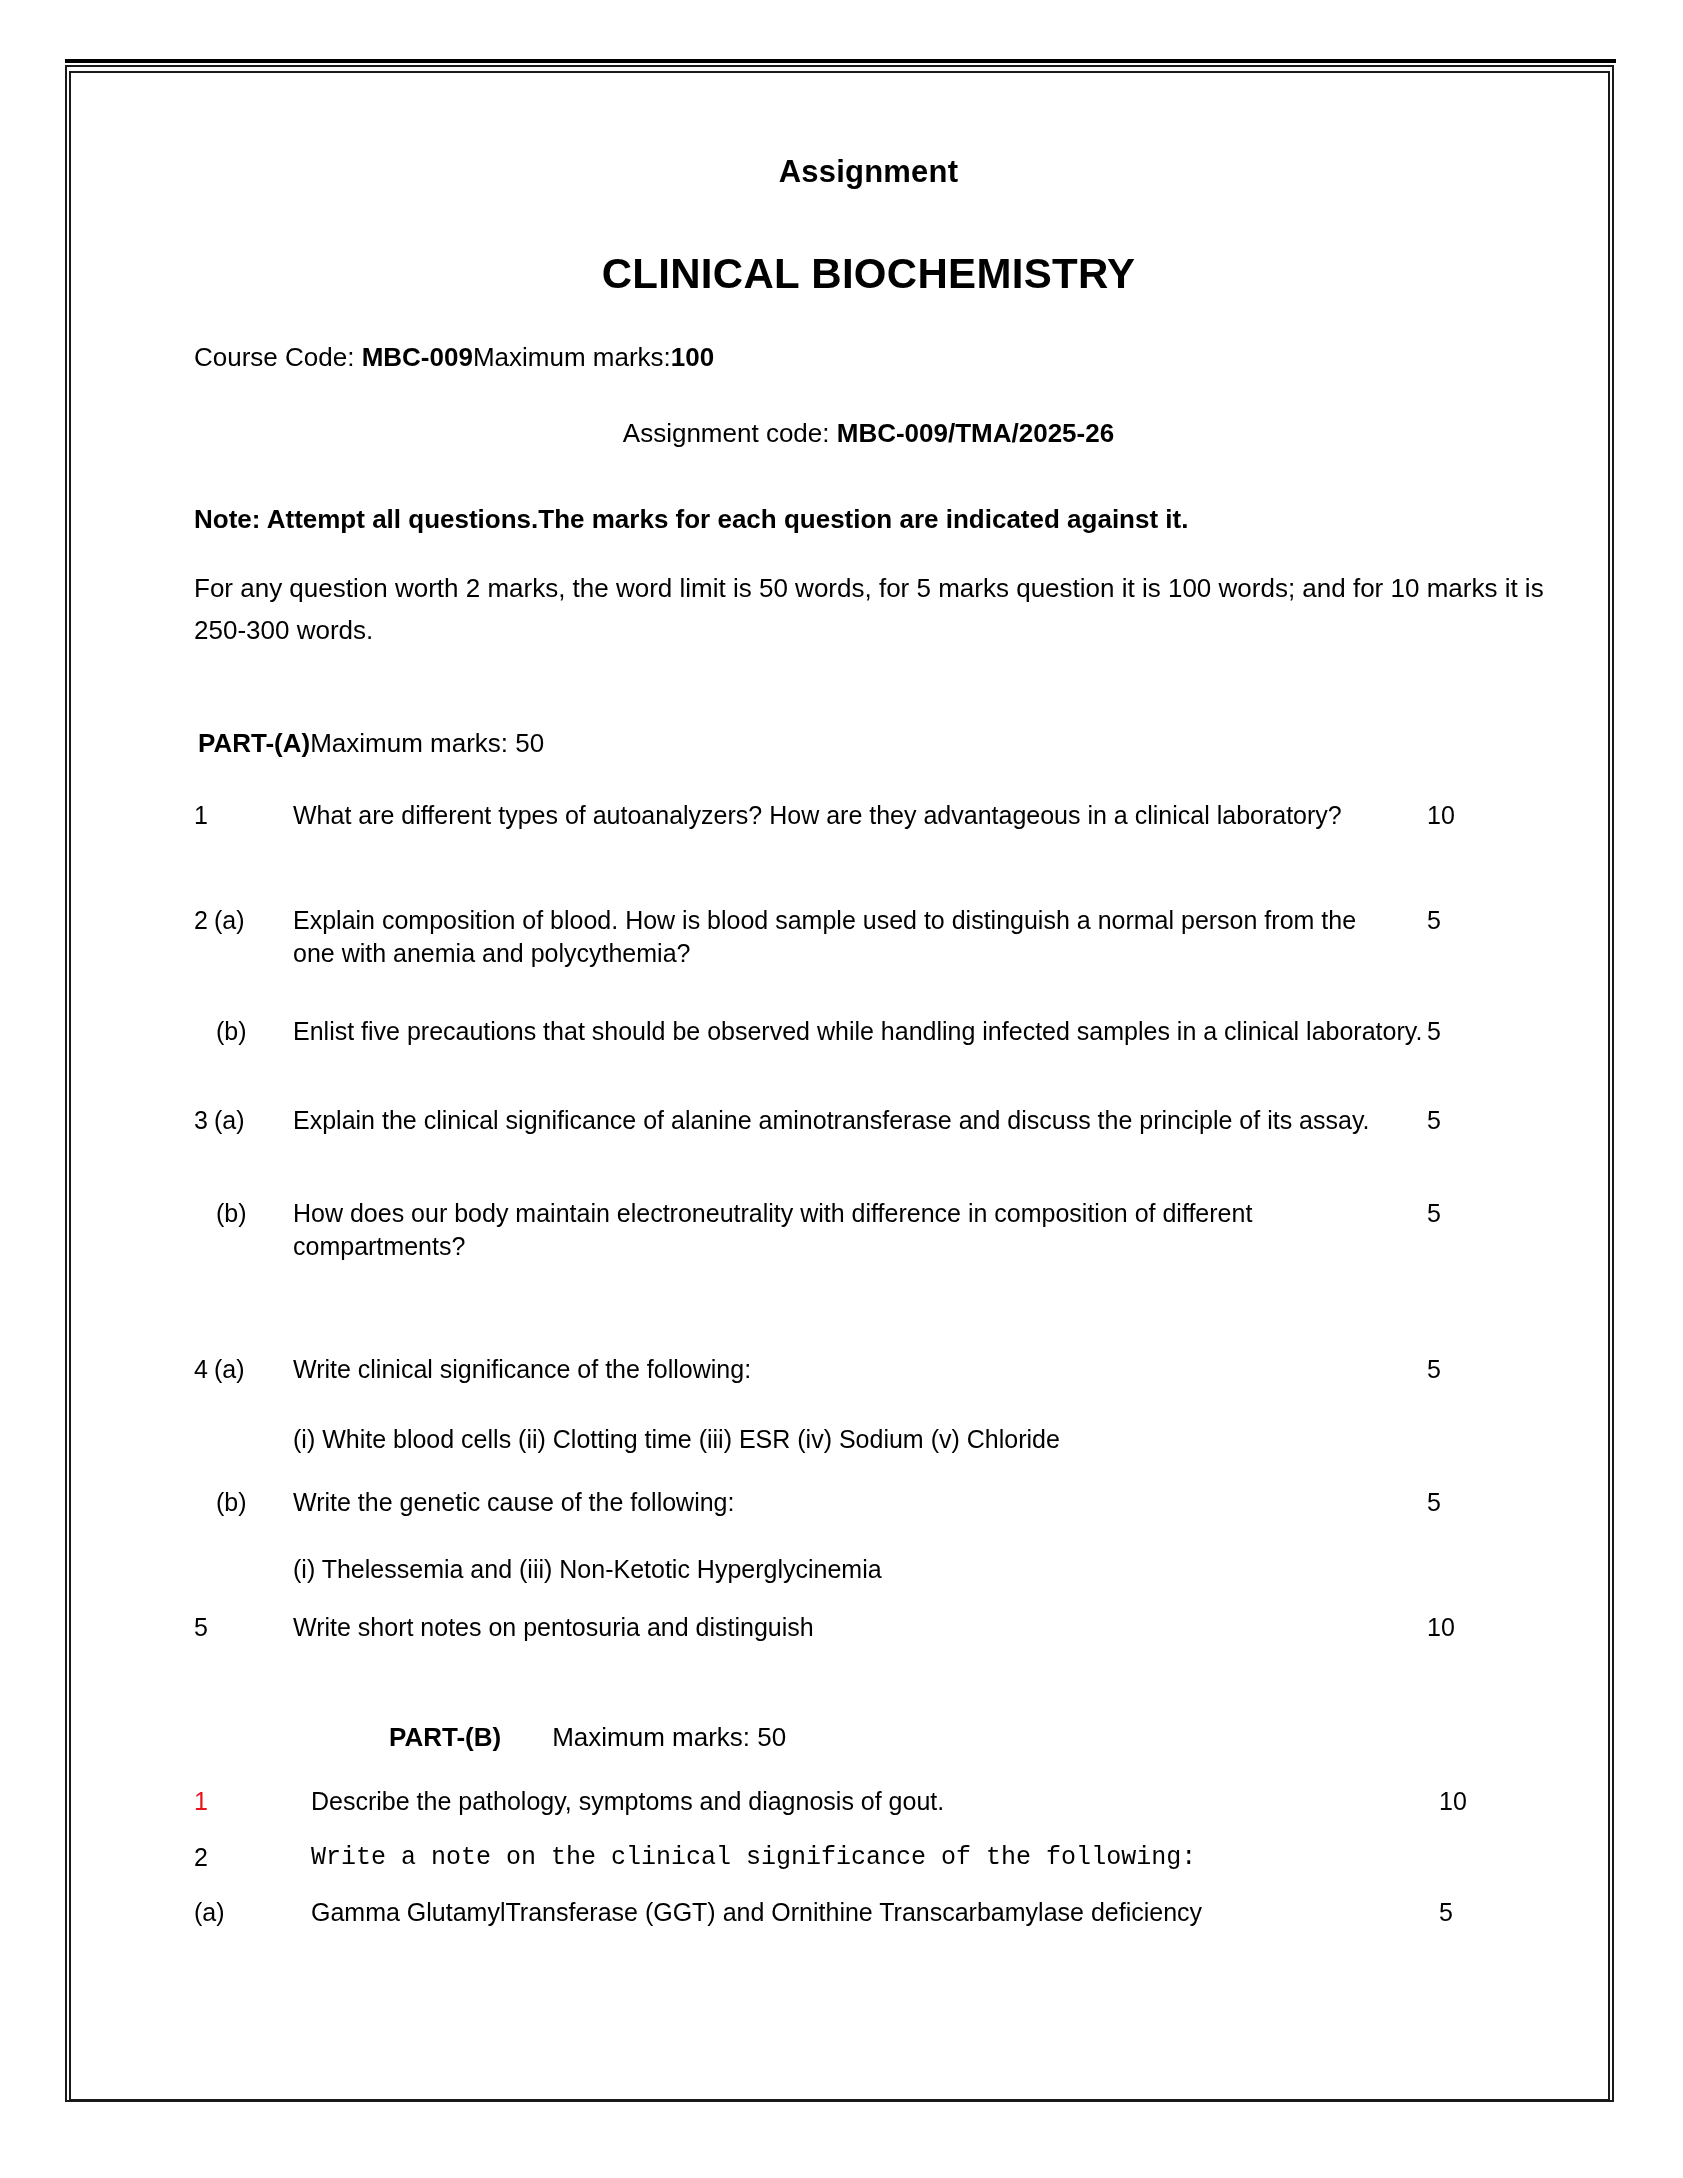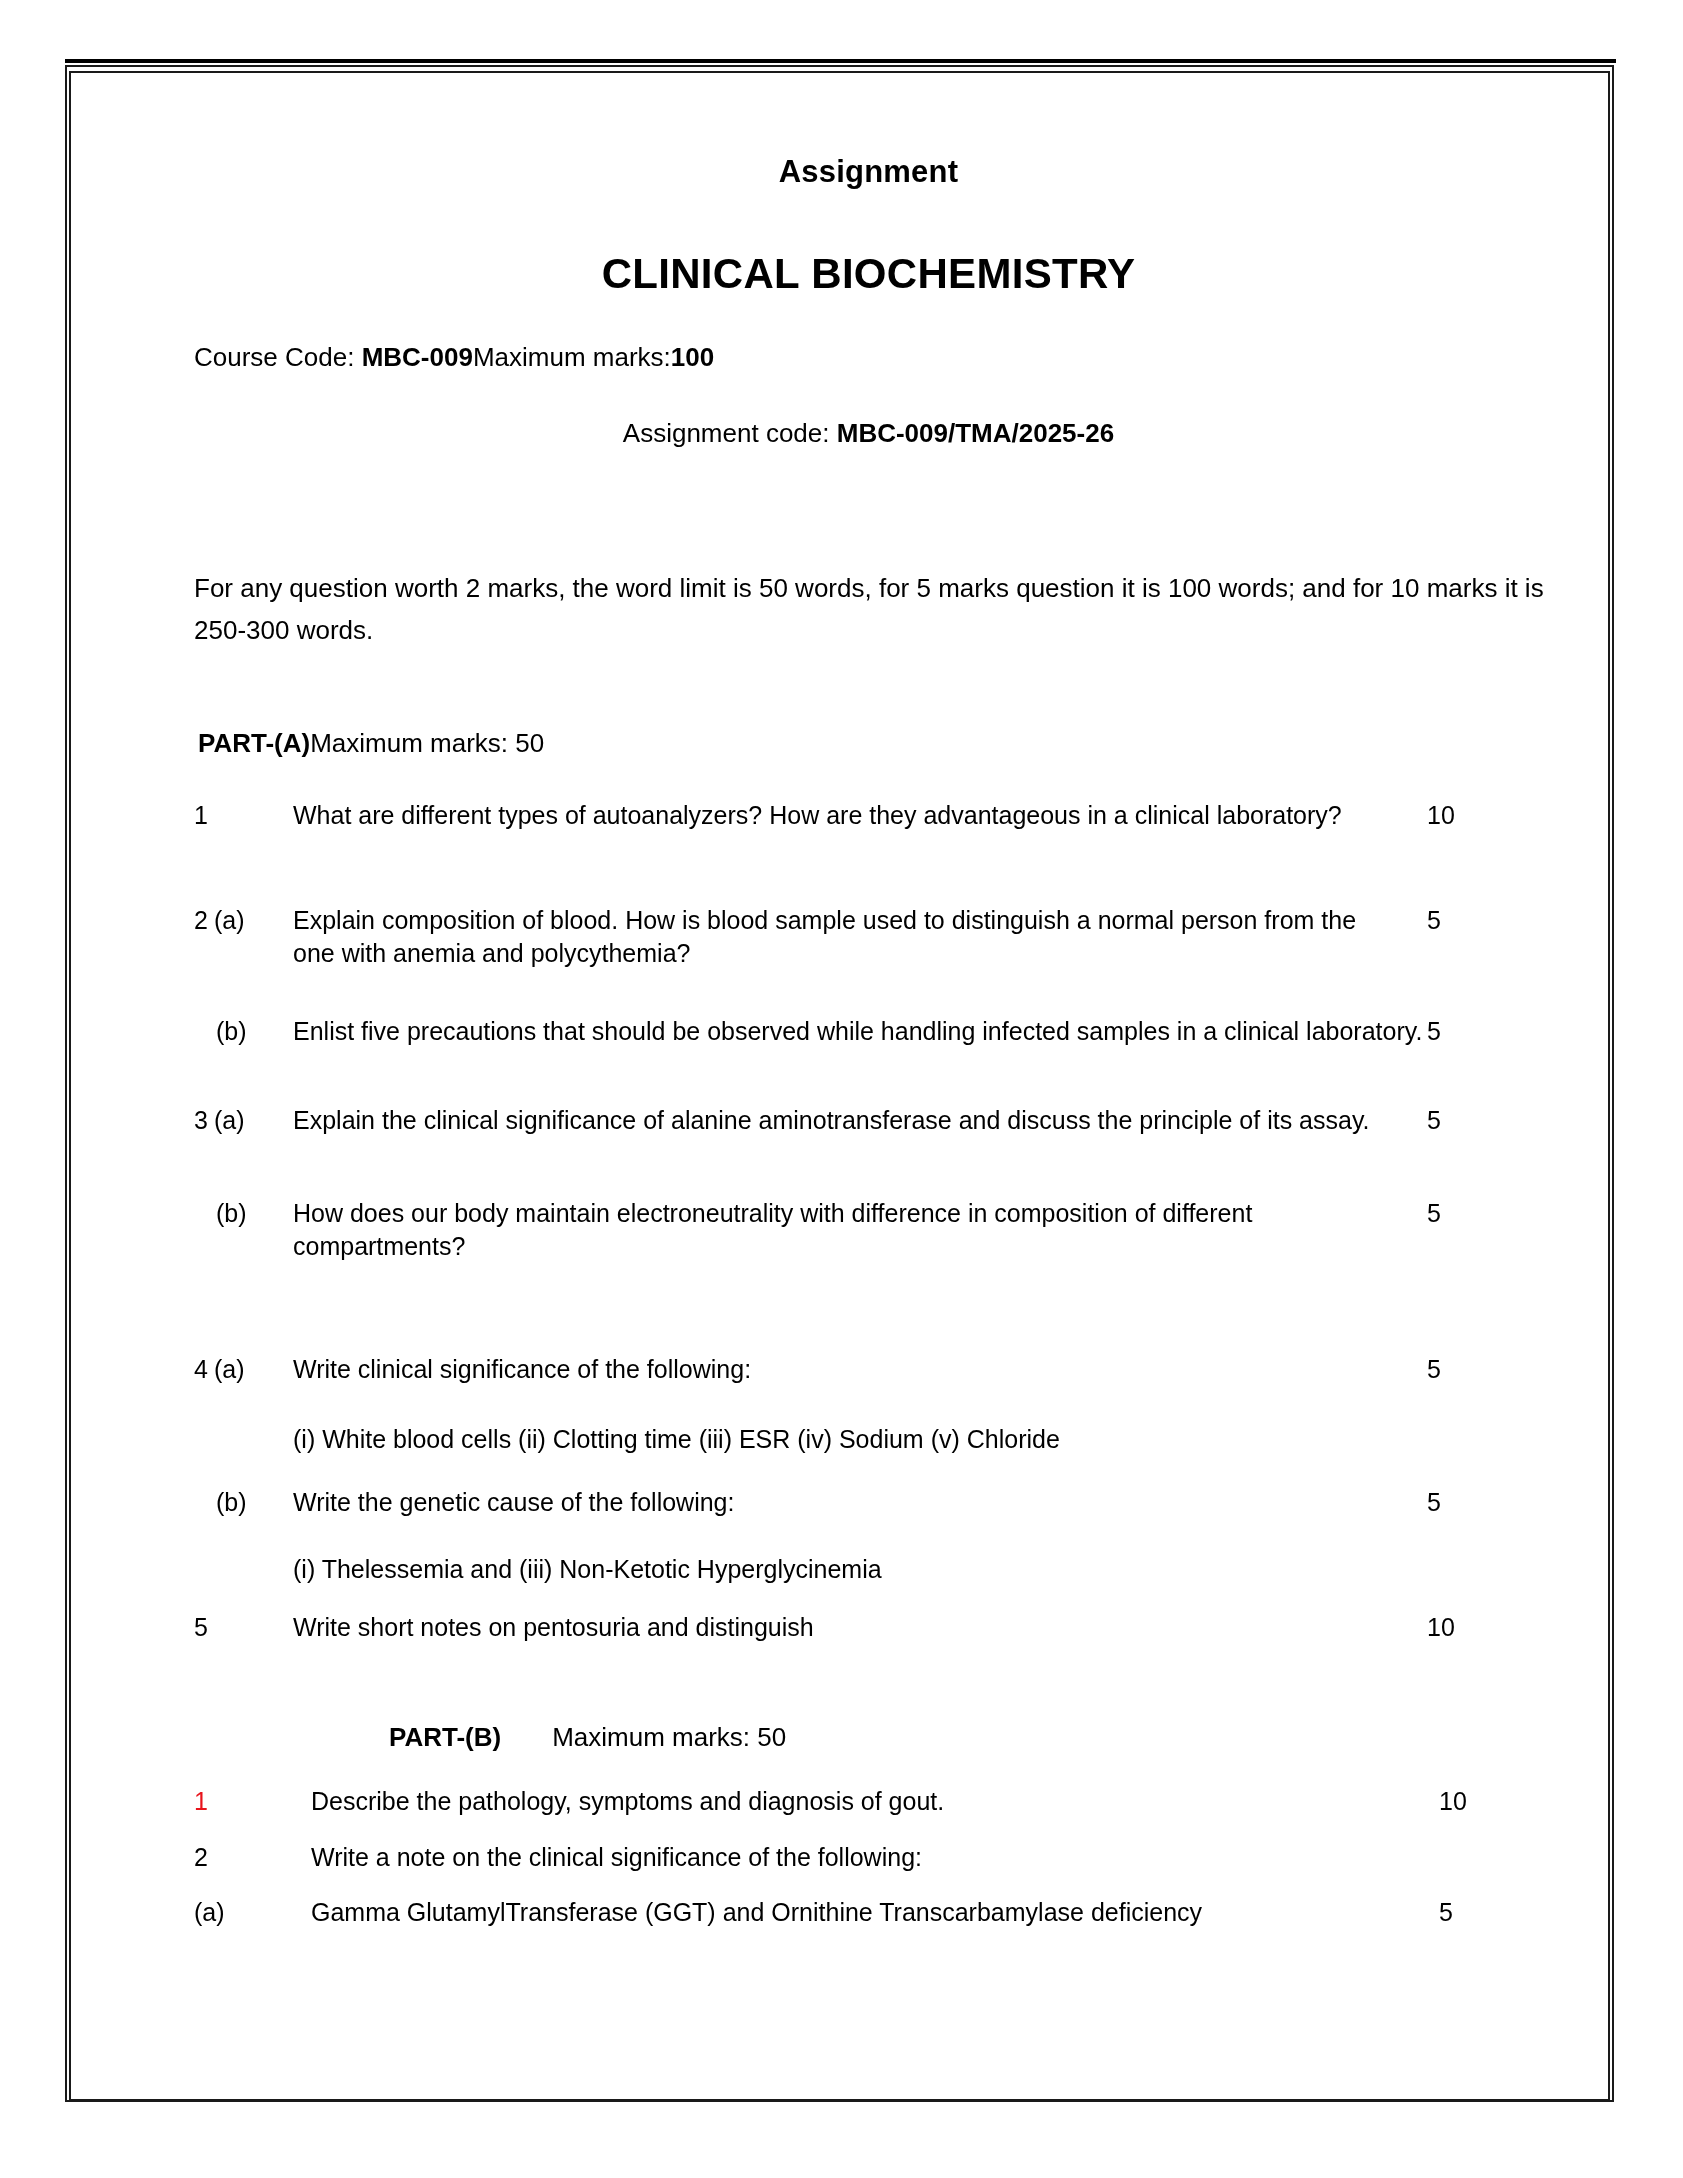--- a/index.html
+++ b/index.html
@@ -179,20 +179,21 @@
 
   <div class="doc-title-2">CLINICAL BIOCHEMISTRY</div>
 
   <div class="meta-row">
     <div class="left"><span>Course Code: </span><span class="b">MBC-009</span></div>
     <div class="right"><span>Maximum marks:</span><span class="b">100</span></div>
   </div>
 
   <div class="assign-code"><span>Assignment code: </span><span class="b">MBC-009/TMA/2025-26</span></div>
 
+  <div class="note-head">Note: Attempt all questions.The marks for each question are indicated against it.</div>
   <div class="note-body">For any question worth 2 marks, the word limit is 50 words, for 5 marks question it is 100 words; and for 10 marks it is 250-300 words.</div>
 
   <div class="part-a-head"><span class="b">PART-(A)</span><span>Maximum marks: 50</span></div>
 
   <div class="qrow" style="left:194px; top:792px; width:1376px;">
     <div class="qnum"><span>1</span></div>
     <div class="qtext" style="width:1069px;">What are different types of autoanalyzers? How are they advantageous in a clinical laboratory?</div>
     <div class="qmark" style="left:1233px;">10</div>
   </div>
 
@@ -245,21 +246,21 @@
   <div class="part-b-head"><span class="b">PART-(B)</span><span class="gap"></span><span>Maximum marks: 50</span></div>
 
   <div class="qrow" style="left:194px; top:1778px; width:1376px;">
     <div class="qnum red"><span>1</span></div>
     <div class="qtext" style="left:117px; width:1109px;">Describe the pathology, symptoms and diagnosis of gout.</div>
     <div class="qmark" style="left:1245px;">10</div>
   </div>
 
   <div class="qrow" style="left:194px; top:1834px; width:1376px;">
     <div class="qnum"><span>2</span></div>
-    <div class="qtext" style="left:117px; width:1109px;">Write a note on the clinical significance of the following:</div>
+    <div class="qtext" style="left:117px; width:1109px;font-family:Liberation Mono, monospace;">Write a note on the clinical significance of the following:</div>
     <div class="qmark" style="left:1245px;"></div>
   </div>
 
   <div class="qrow" style="left:194px; top:1889px; width:1376px;">
     <div class="qnum"><span>(a)</span></div>
     <div class="qtext" style="left:117px; width:1148px;">Gamma GlutamylTransferase (GGT) and Ornithine Transcarbamylase deficiency</div>
     <div class="qmark" style="left:1245px;">5</div>
   </div>
 
 </div>

